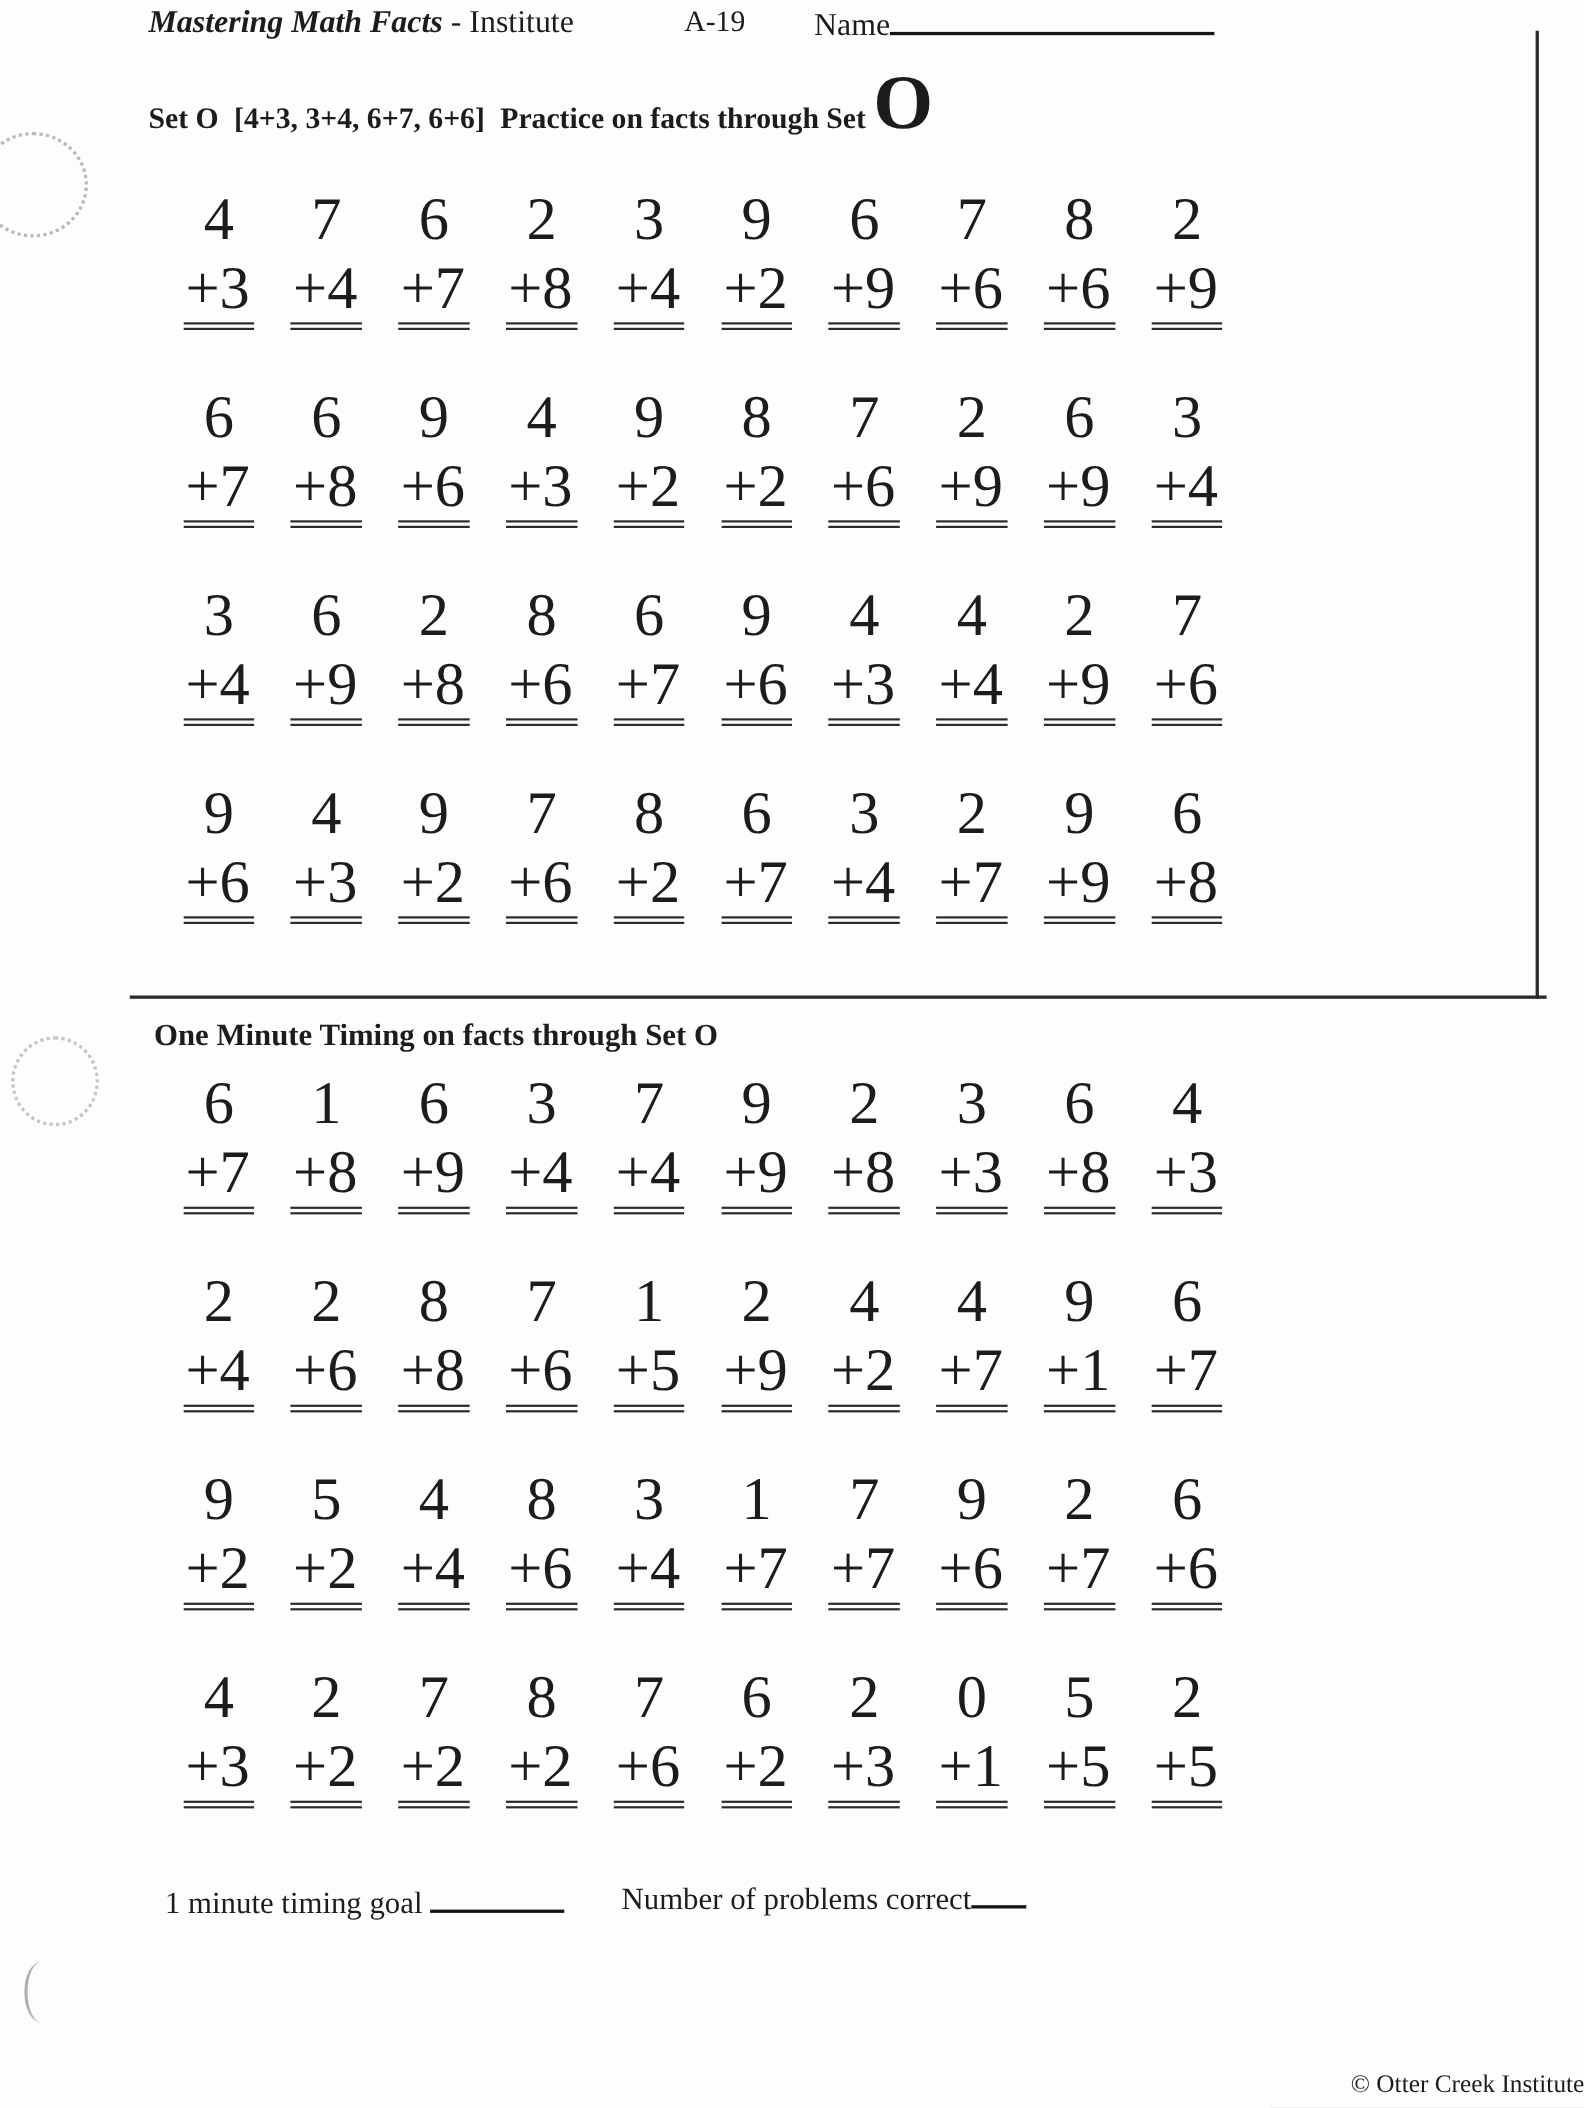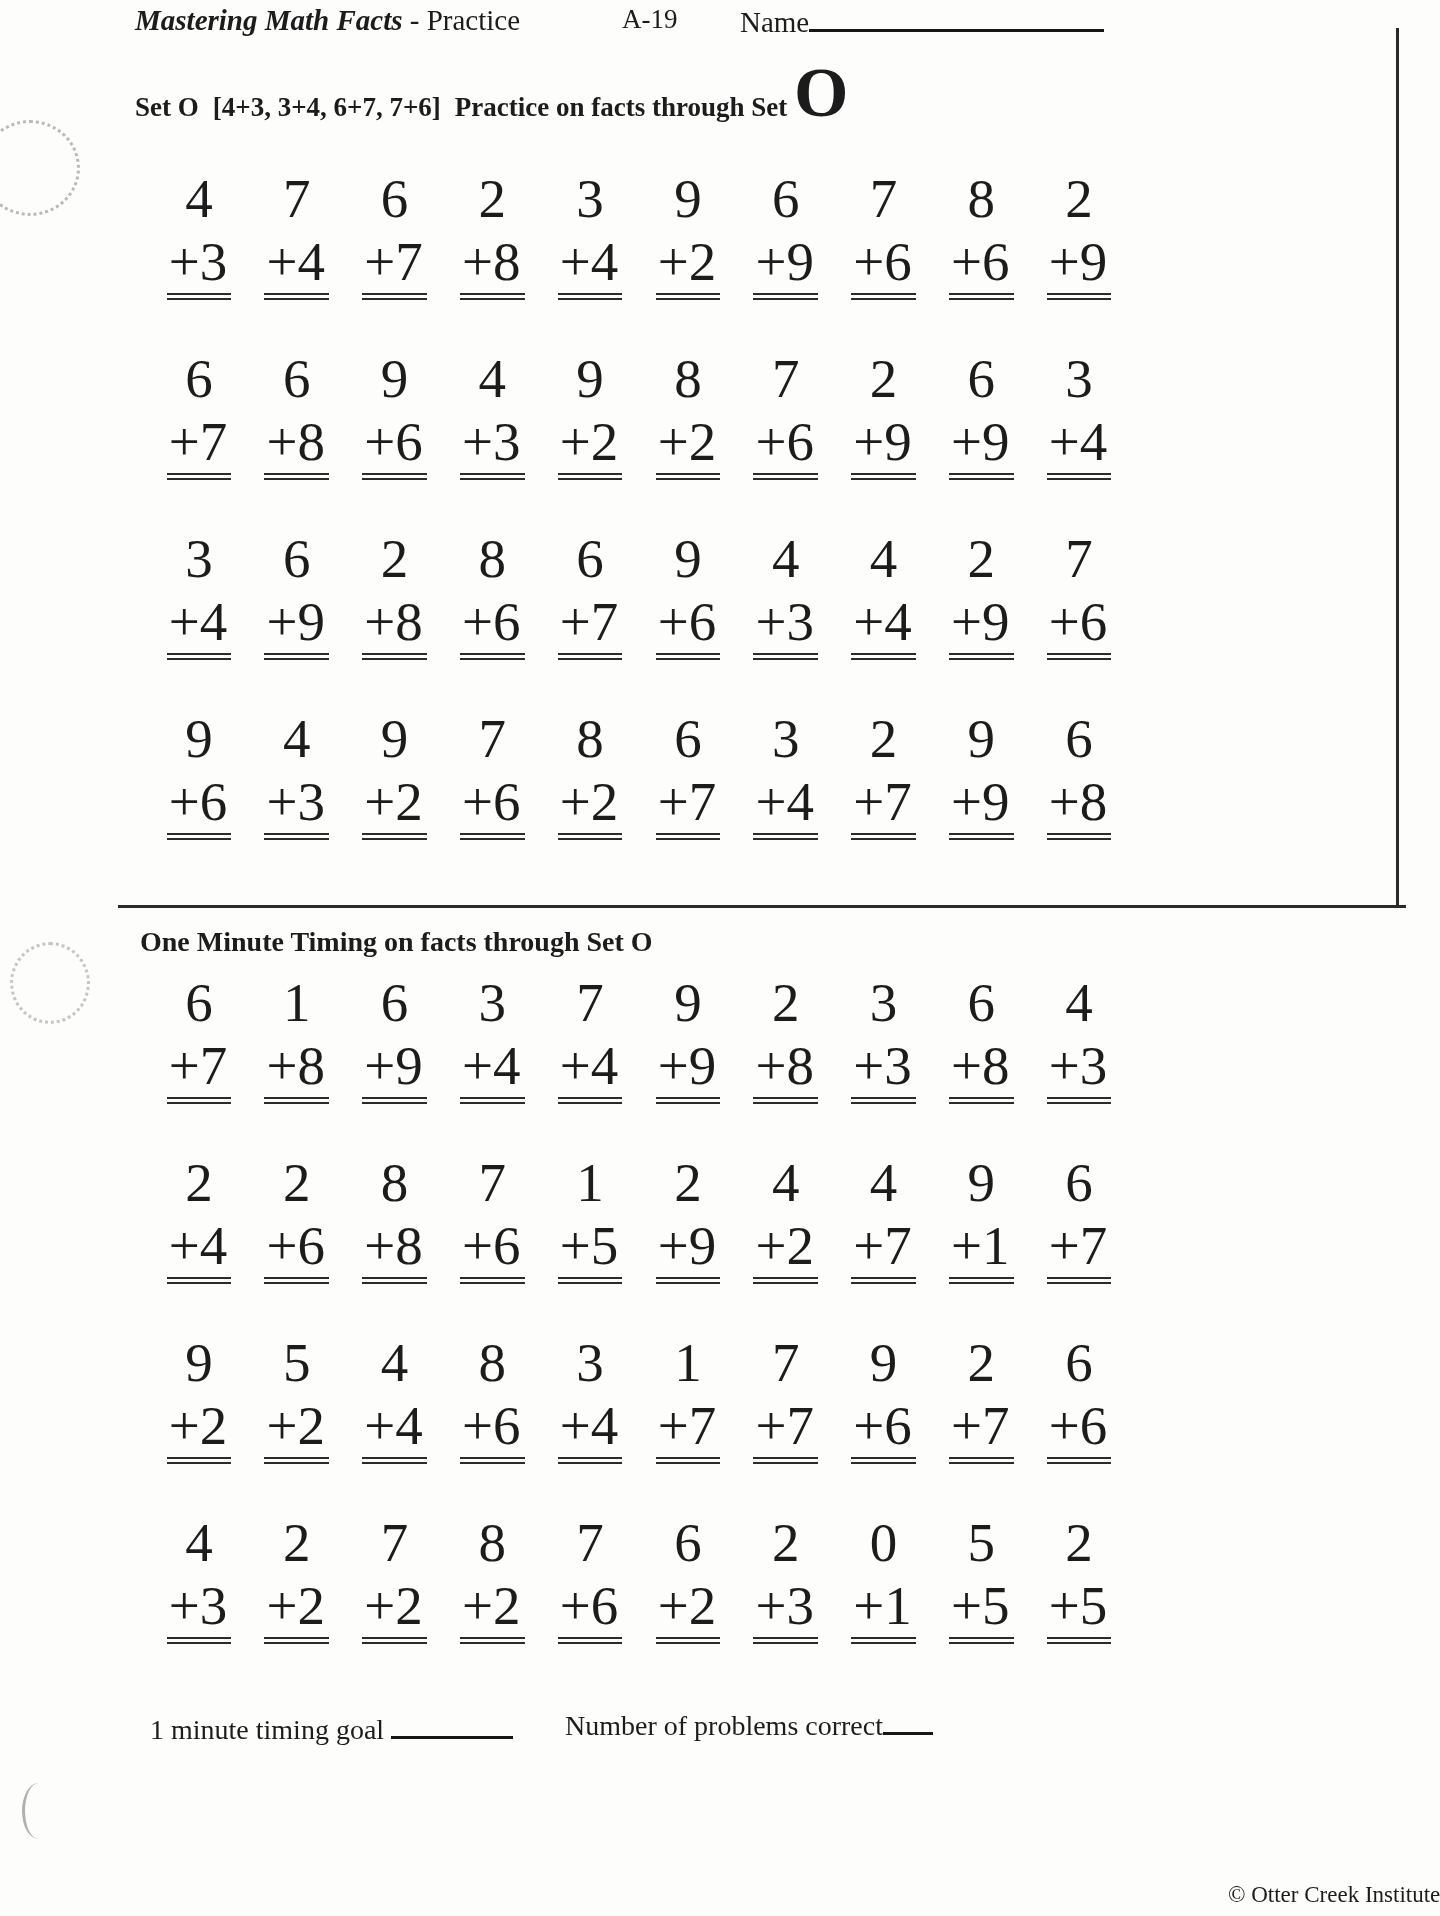--- a/index.html
+++ b/index.html
@@ -47,29 +47,29 @@
   .hole1{position:absolute;left:-20px;top:120px;width:94px;height:90px;border:3px dotted #a9a9a9;border-radius:50%;opacity:.8;}
   .hole2{position:absolute;left:10px;top:942px;width:74px;height:76px;border:3px dotted #b4b4b4;border-radius:50%;opacity:.75;}
   .arc{position:absolute;left:22px;top:1783px;width:30px;height:56px;border-left:3px solid #9d9d9d;border-radius:50% 0 0 50%/50% 0 0 50%;opacity:.8;}
 </style>
 </head>
 <body>
 
 <div class="page">
 
   <div class="hdr-title">
-    <span class="main">Mastering Math Facts</span><span> - Practice</span>
+    <span class="main">Mastering Math Facts</span><span> - Institute</span>
   </div>
   <div class="hdr-code">A-19</div>
   <div class="hdr-name">
     <span>Name</span><span class="blank name-blank"></span>
   </div>
 
   <div class="set-line">
-    <span>Set O</span><span class="gap"></span><span>[4+3, 3+4, 6+7, 7+6]</span><span class="gap"></span><span>Practice on facts through Set</span> <span class="big-letter">O</span>
+    <span>Set O</span><span class="gap"></span><span>[4+3, 3+4, 6+7, 6+6]</span><span class="gap"></span><span>Practice on facts through Set</span> <span class="big-letter">O</span>
   </div>
 
   <div class="rows rows-practice" id="practice-rows">
       <div class="prow">
         <div class="prob"><div class="top">4</div><div class="bot">+3</div></div>
         <div class="prob"><div class="top">7</div><div class="bot">+4</div></div>
         <div class="prob"><div class="top">6</div><div class="bot">+7</div></div>
         <div class="prob"><div class="top">2</div><div class="bot">+8</div></div>
         <div class="prob"><div class="top">3</div><div class="bot">+4</div></div>
         <div class="prob"><div class="top">9</div><div class="bot">+2</div></div>

